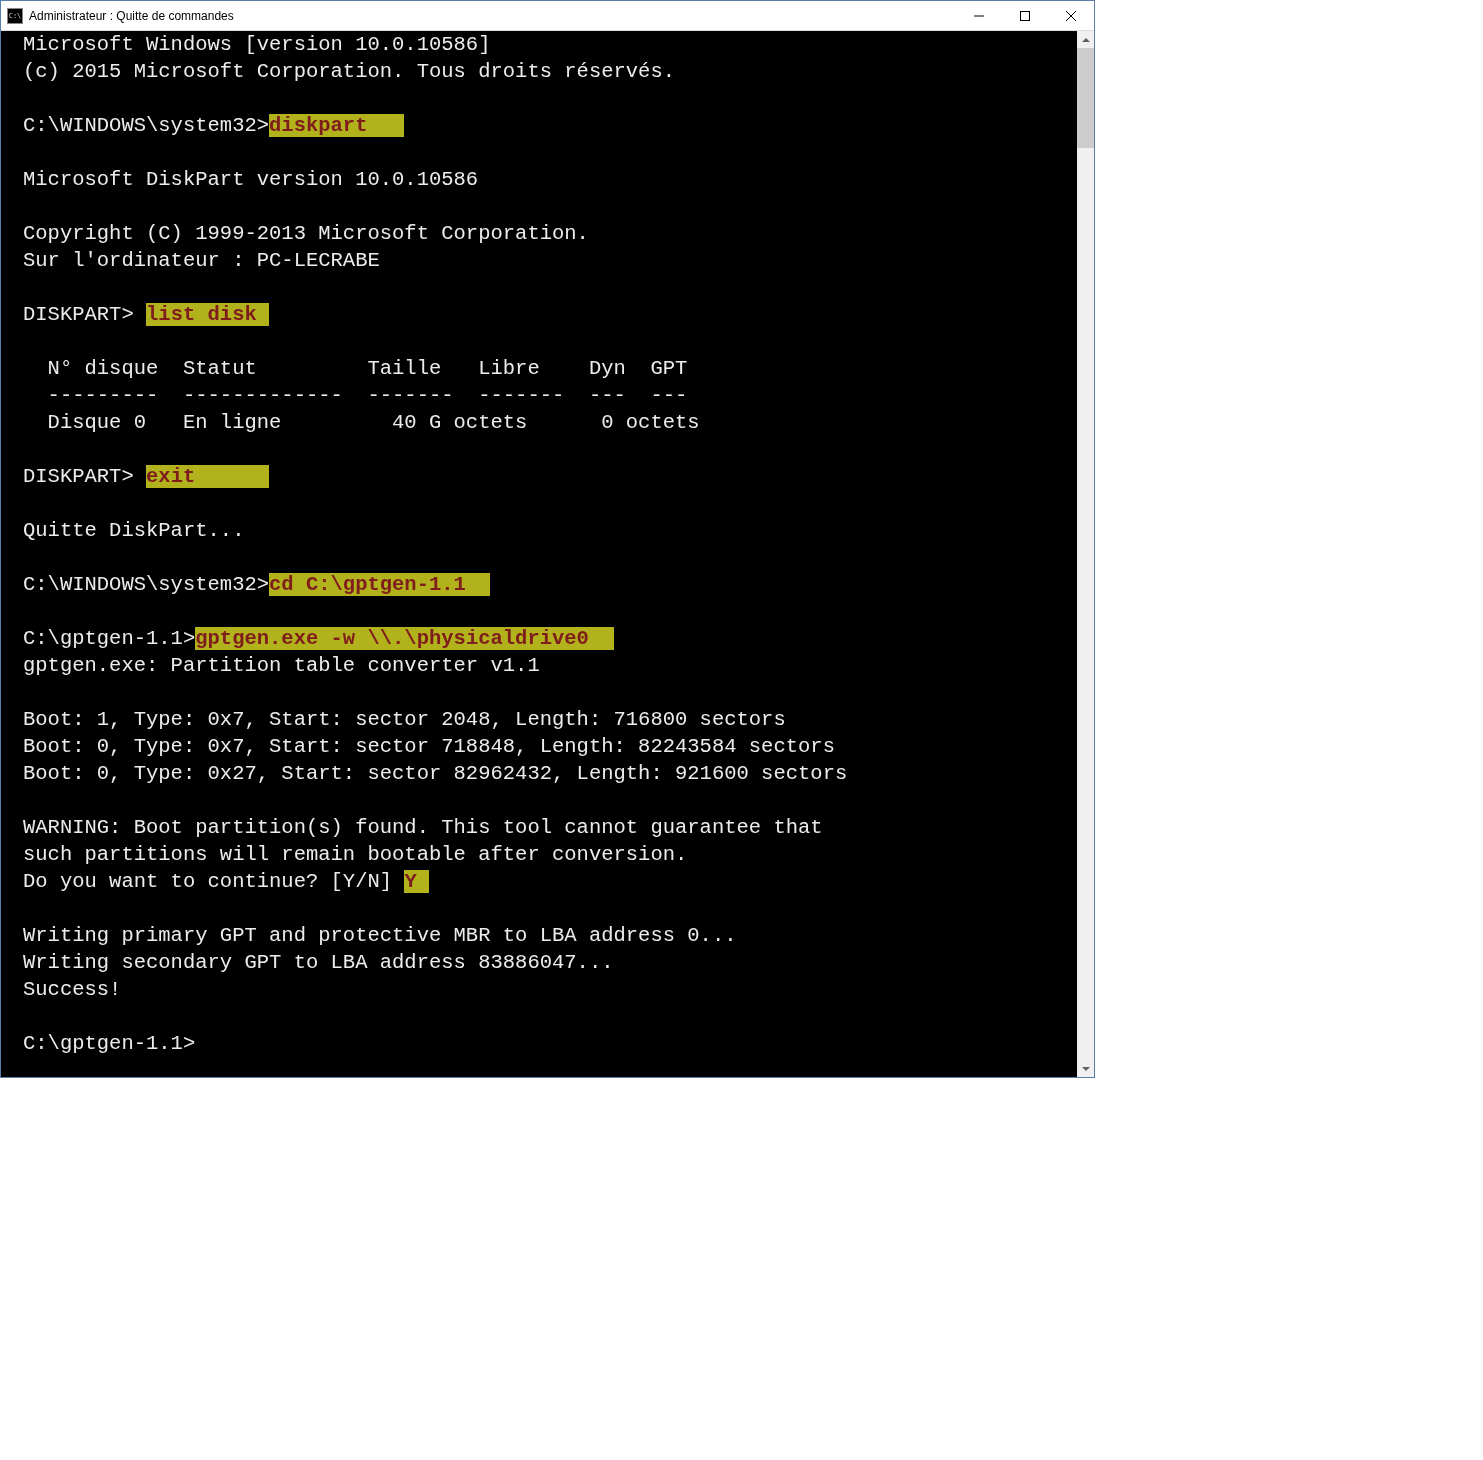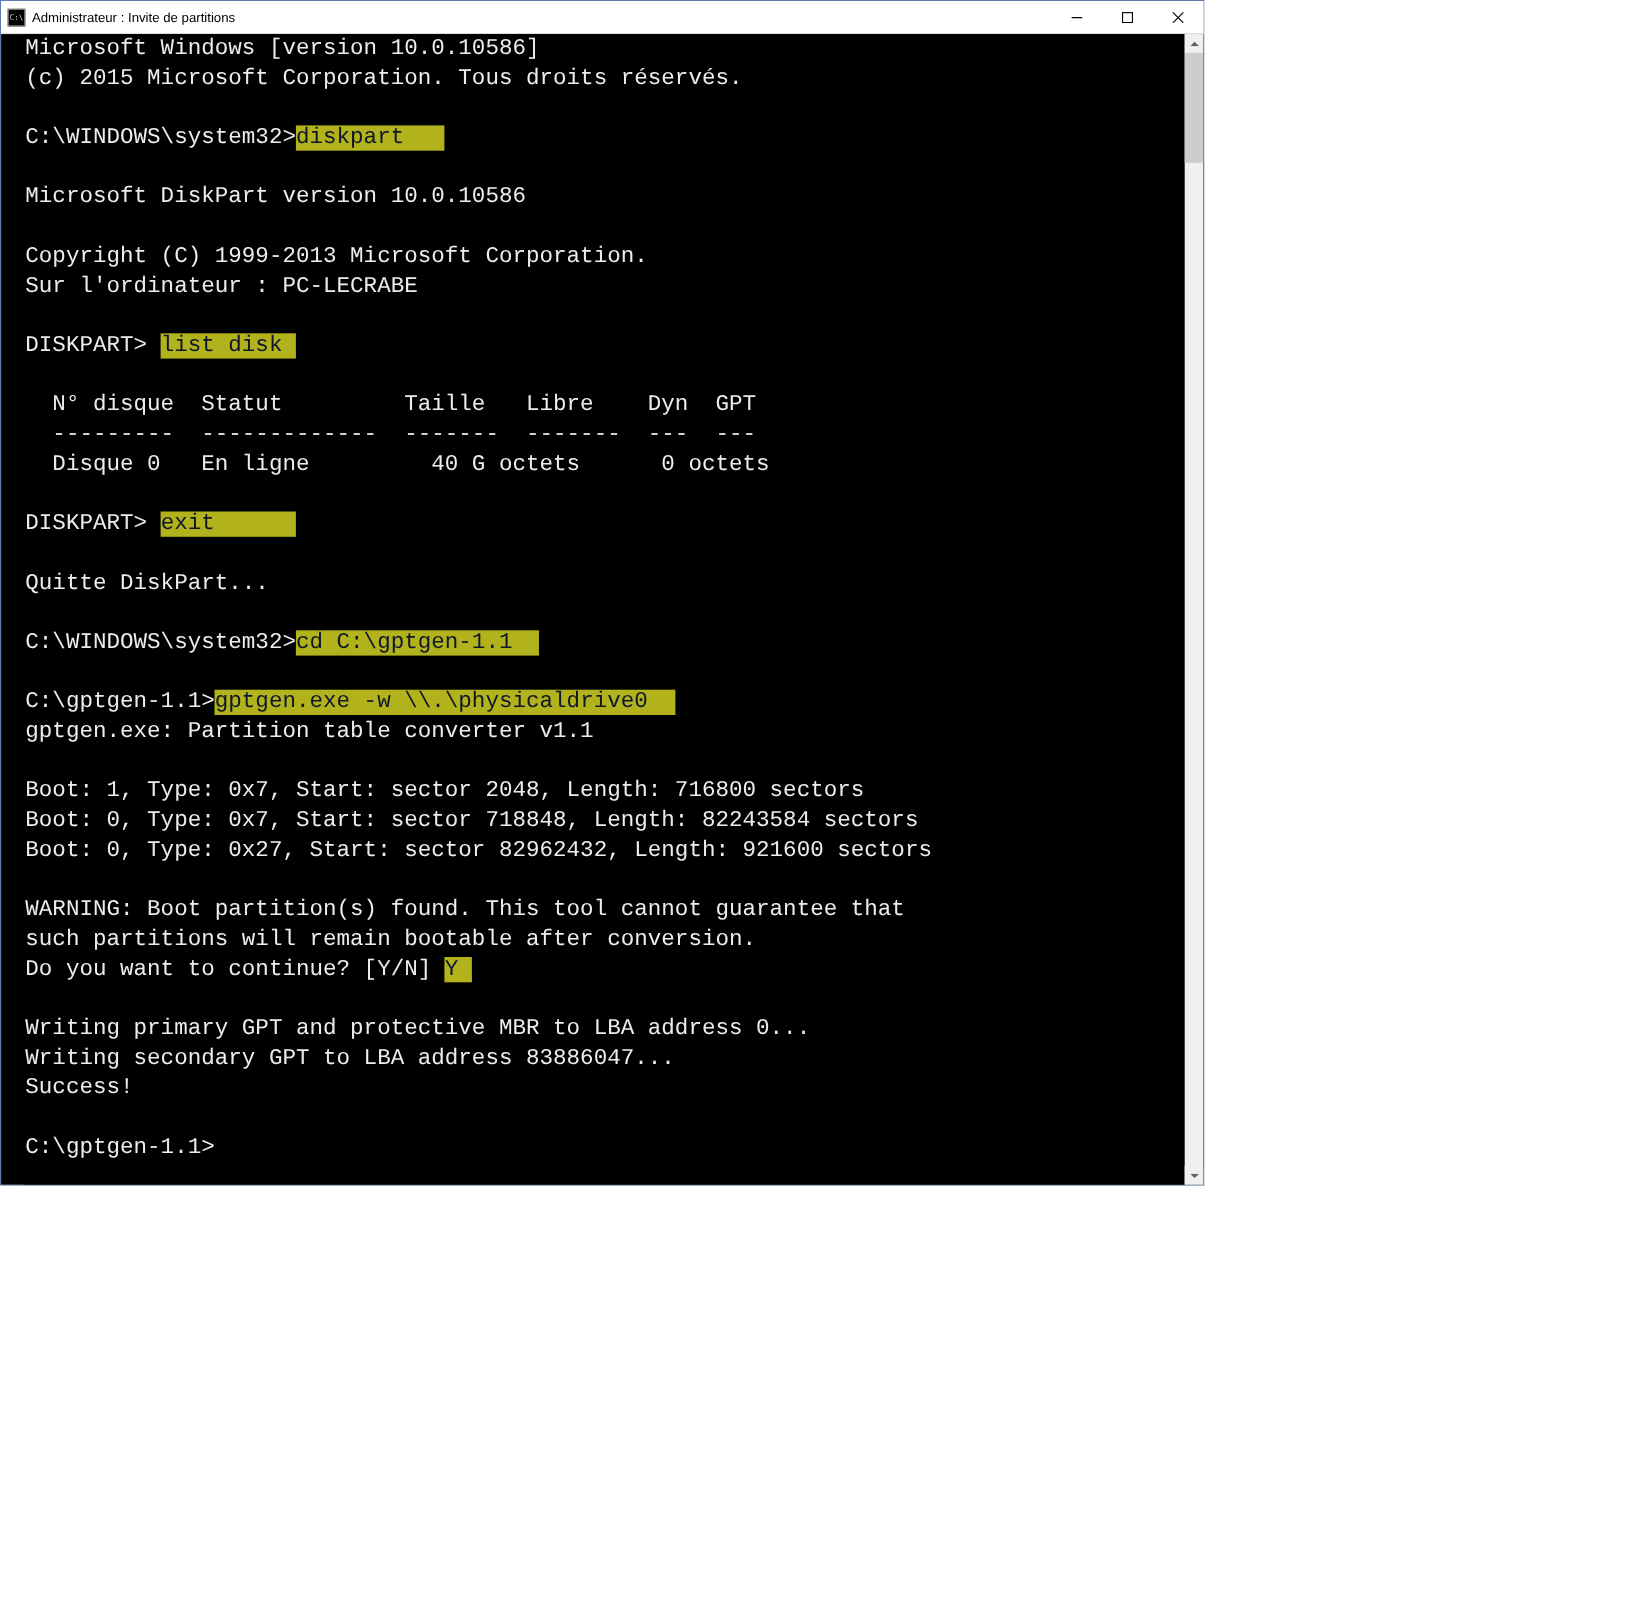--- a/index.html
+++ b/index.html
@@ -101,31 +101,32 @@
     .scrollbar-arrow.down { bottom: 0; }
     .scrollbar-thumb {
       position: absolute;
       top: 17px;
       width: 17px;
       height: 100px;
       background: #cdcdcd;
     }
     .hl {
       background: #b2b21c;
-      color: #0f172a;
+      color: #7f1d1d;
+      font-weight: bold;
     }
     .line { display: block; }
   </style>
 </head>
 <body>
 
 <div class="window">
   <div class="titlebar">
     <div class="titlebar-icon">C:\</div>
-    <div class="titlebar-text">Administrateur : Invite de partitions</div>
+    <div class="titlebar-text">Administrateur : Quitte de commandes</div>
     <div class="window-controls">
       <div class="window-control">
         <svg viewBox="0 0 10 10">
             <line x1="0" y1="5" x2="10" y2="5" stroke="#000" stroke-width="1"></line>
           </svg>
       </div>
       <div class="window-control">
         <svg viewBox="0 0 10 10">
             <rect x="0.5" y="0.5" width="9" height="9" fill="none" stroke="#000" stroke-width="1"></rect>
           </svg>

